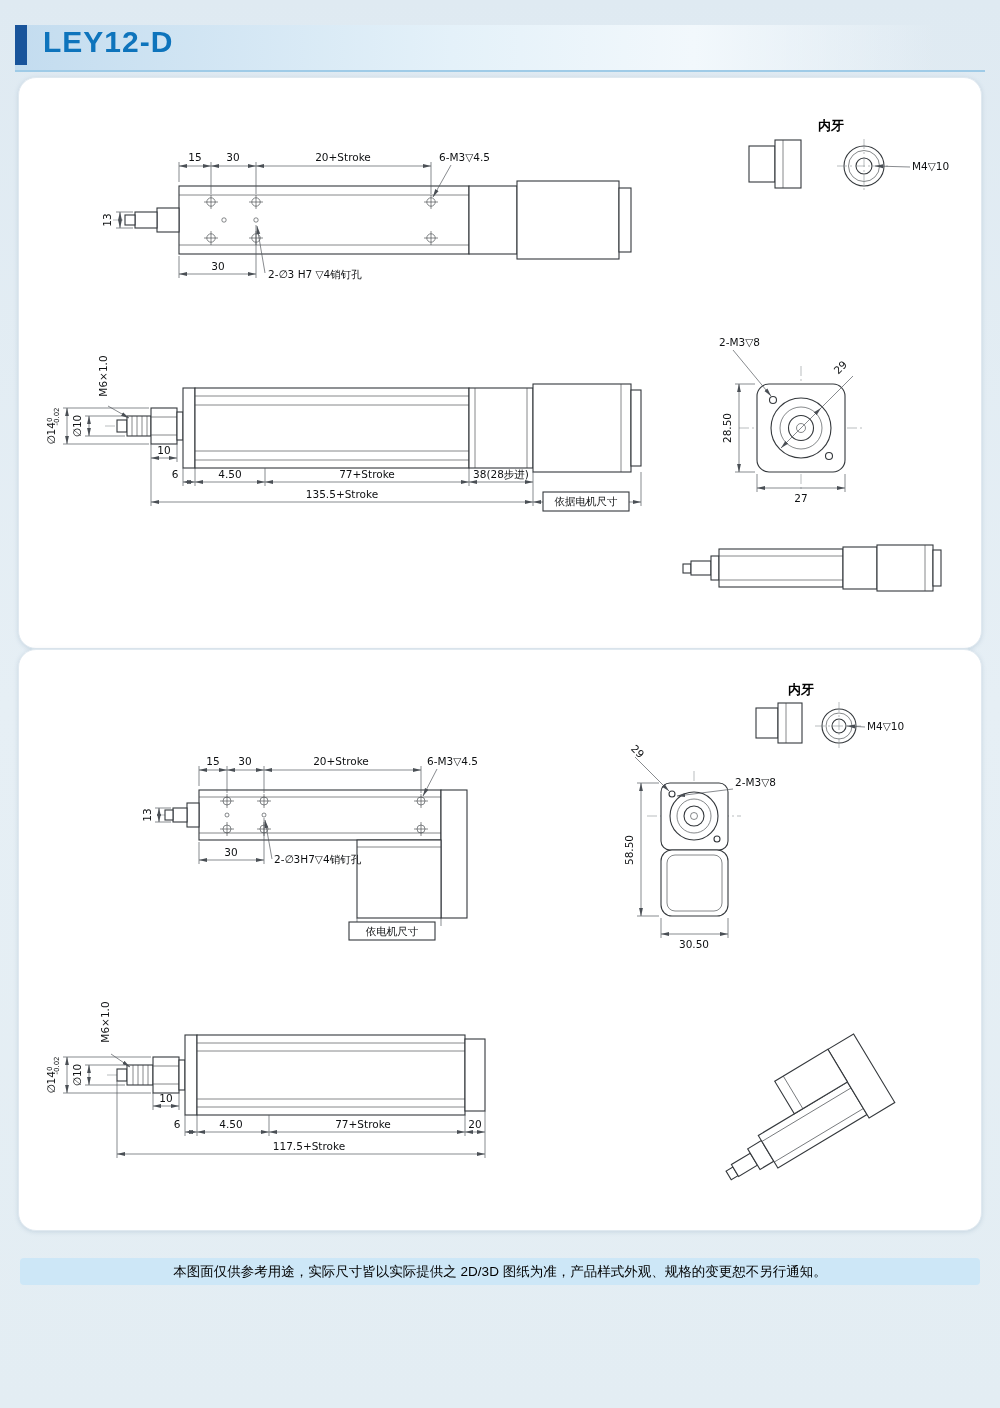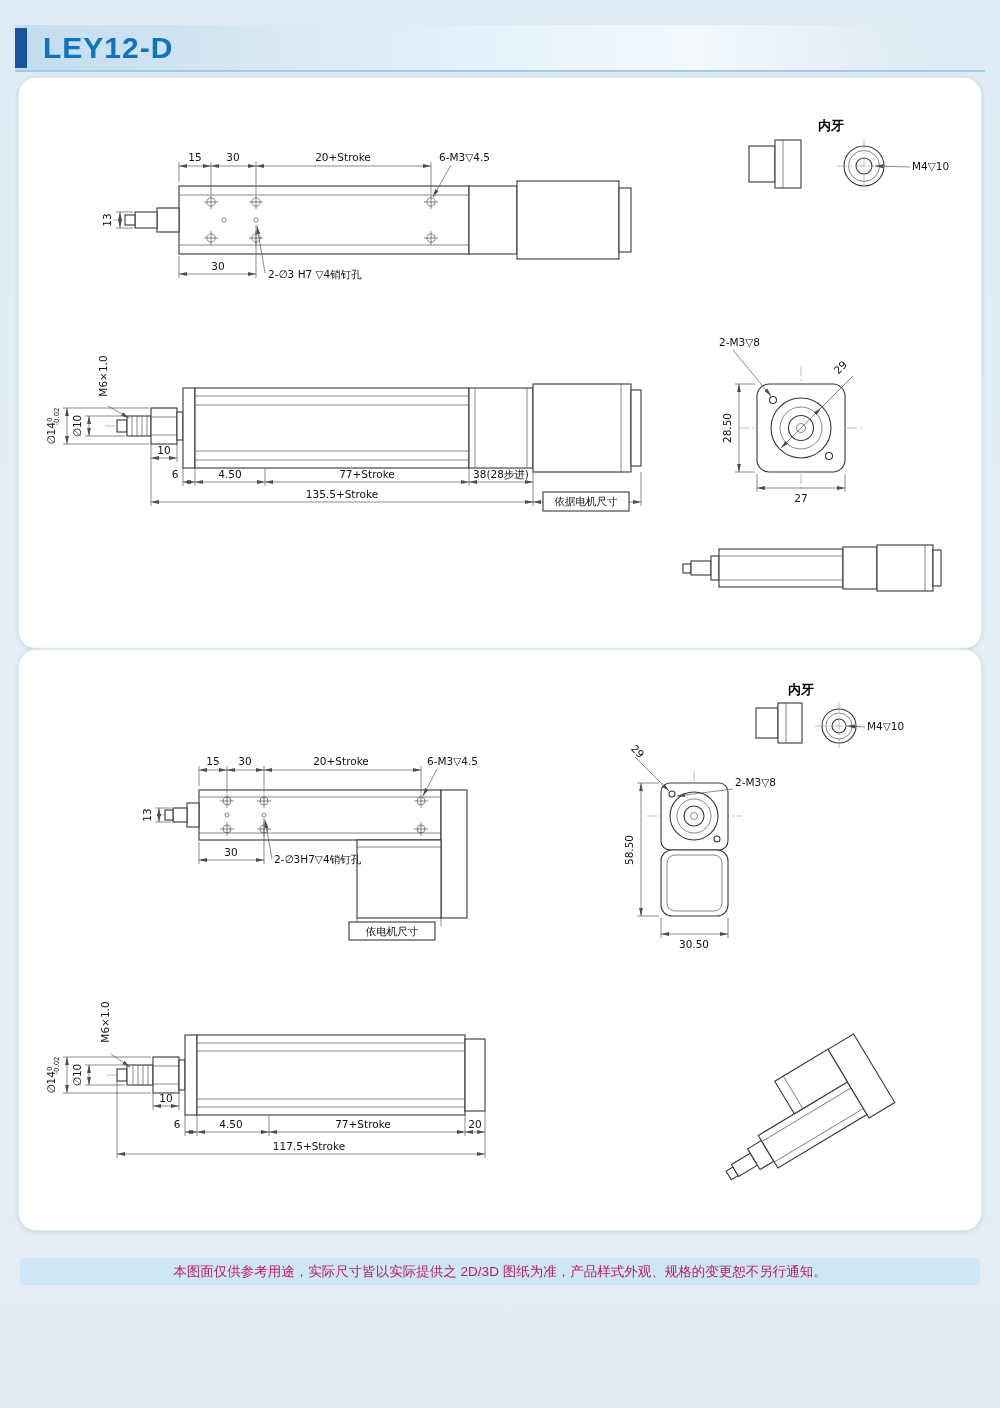--- a/index.html
+++ b/index.html
@@ -3,39 +3,39 @@
 <meta charset="utf-8">
 <style>
   html,body{margin:0;padding:0;}
   body{
     width:1000px;height:1408px;overflow:hidden;
     background:linear-gradient(180deg,#dfeaf2 0%,#e6eff5 50%,#e3edf3 100%);
     font-family:"Liberation Sans",sans-serif;
   }
   .band{
     height:45px;margin:25px 15px 5px 15px;
-    display:flex;align-items:center;gap:16px;
+    display:flex;align-items:flex-start;gap:16px;
     background:linear-gradient(90deg,#c3dcef 0%,#e4f1f9 45%,#f2f8fc 70%,rgba(242,248,252,0) 95%);
     border-bottom:2px solid #9fcbe7;
   }
   .band.second{margin-top:70px;}
   .accent{width:12px;height:40px;background:#19549b;flex:0 0 auto;}
   .title{margin:0;font-size:30px;font-weight:bold;color:#0e74bc;letter-spacing:1px;}
   .card{
     background:#ffffff;border-radius:18px;margin:0 18px;
     border:1px solid #e0e9f0;box-shadow:0 1px 4px rgba(110,145,170,.25);
   }
   .card.c1{height:570px;}
   .card.c2{height:580px;}
   svg.draw{display:block;}
   .footer{
     margin:27px 20px 0 20px;height:27px;background:#cde7f7;border-radius:4px;
     display:flex;align-items:center;justify-content:center;
   }
-  .footer p{margin:0;font-size:13.5px;color:#be185d;}
+  .footer p{margin:0;font-size:13.5px;color:#000000;}
   
   .fw{fill:#fff;stroke:#34383c;stroke-width:1.1;}
   .ln{fill:none;stroke:#34383c;stroke-width:1.1;}
   .lt{fill:none;stroke:#44484c;stroke-width:0.65;}
   .cl{fill:none;stroke:#8a9096;stroke-width:0.6;stroke-dasharray:10 3 2 3;}
   .dx{fill:none;stroke:#55595e;stroke-width:0.7;}
   .dm{fill:none;stroke:#55595e;stroke-width:0.7;}
   text.t{font-family:"DejaVu Sans",sans-serif;font-size:10.5px;fill:#0e1012;}
   text.cn{font-family:"DejaVu Sans",sans-serif;font-size:13px;font-weight:700;fill:#000;}
   tspan.tol{font-size:7px;}

